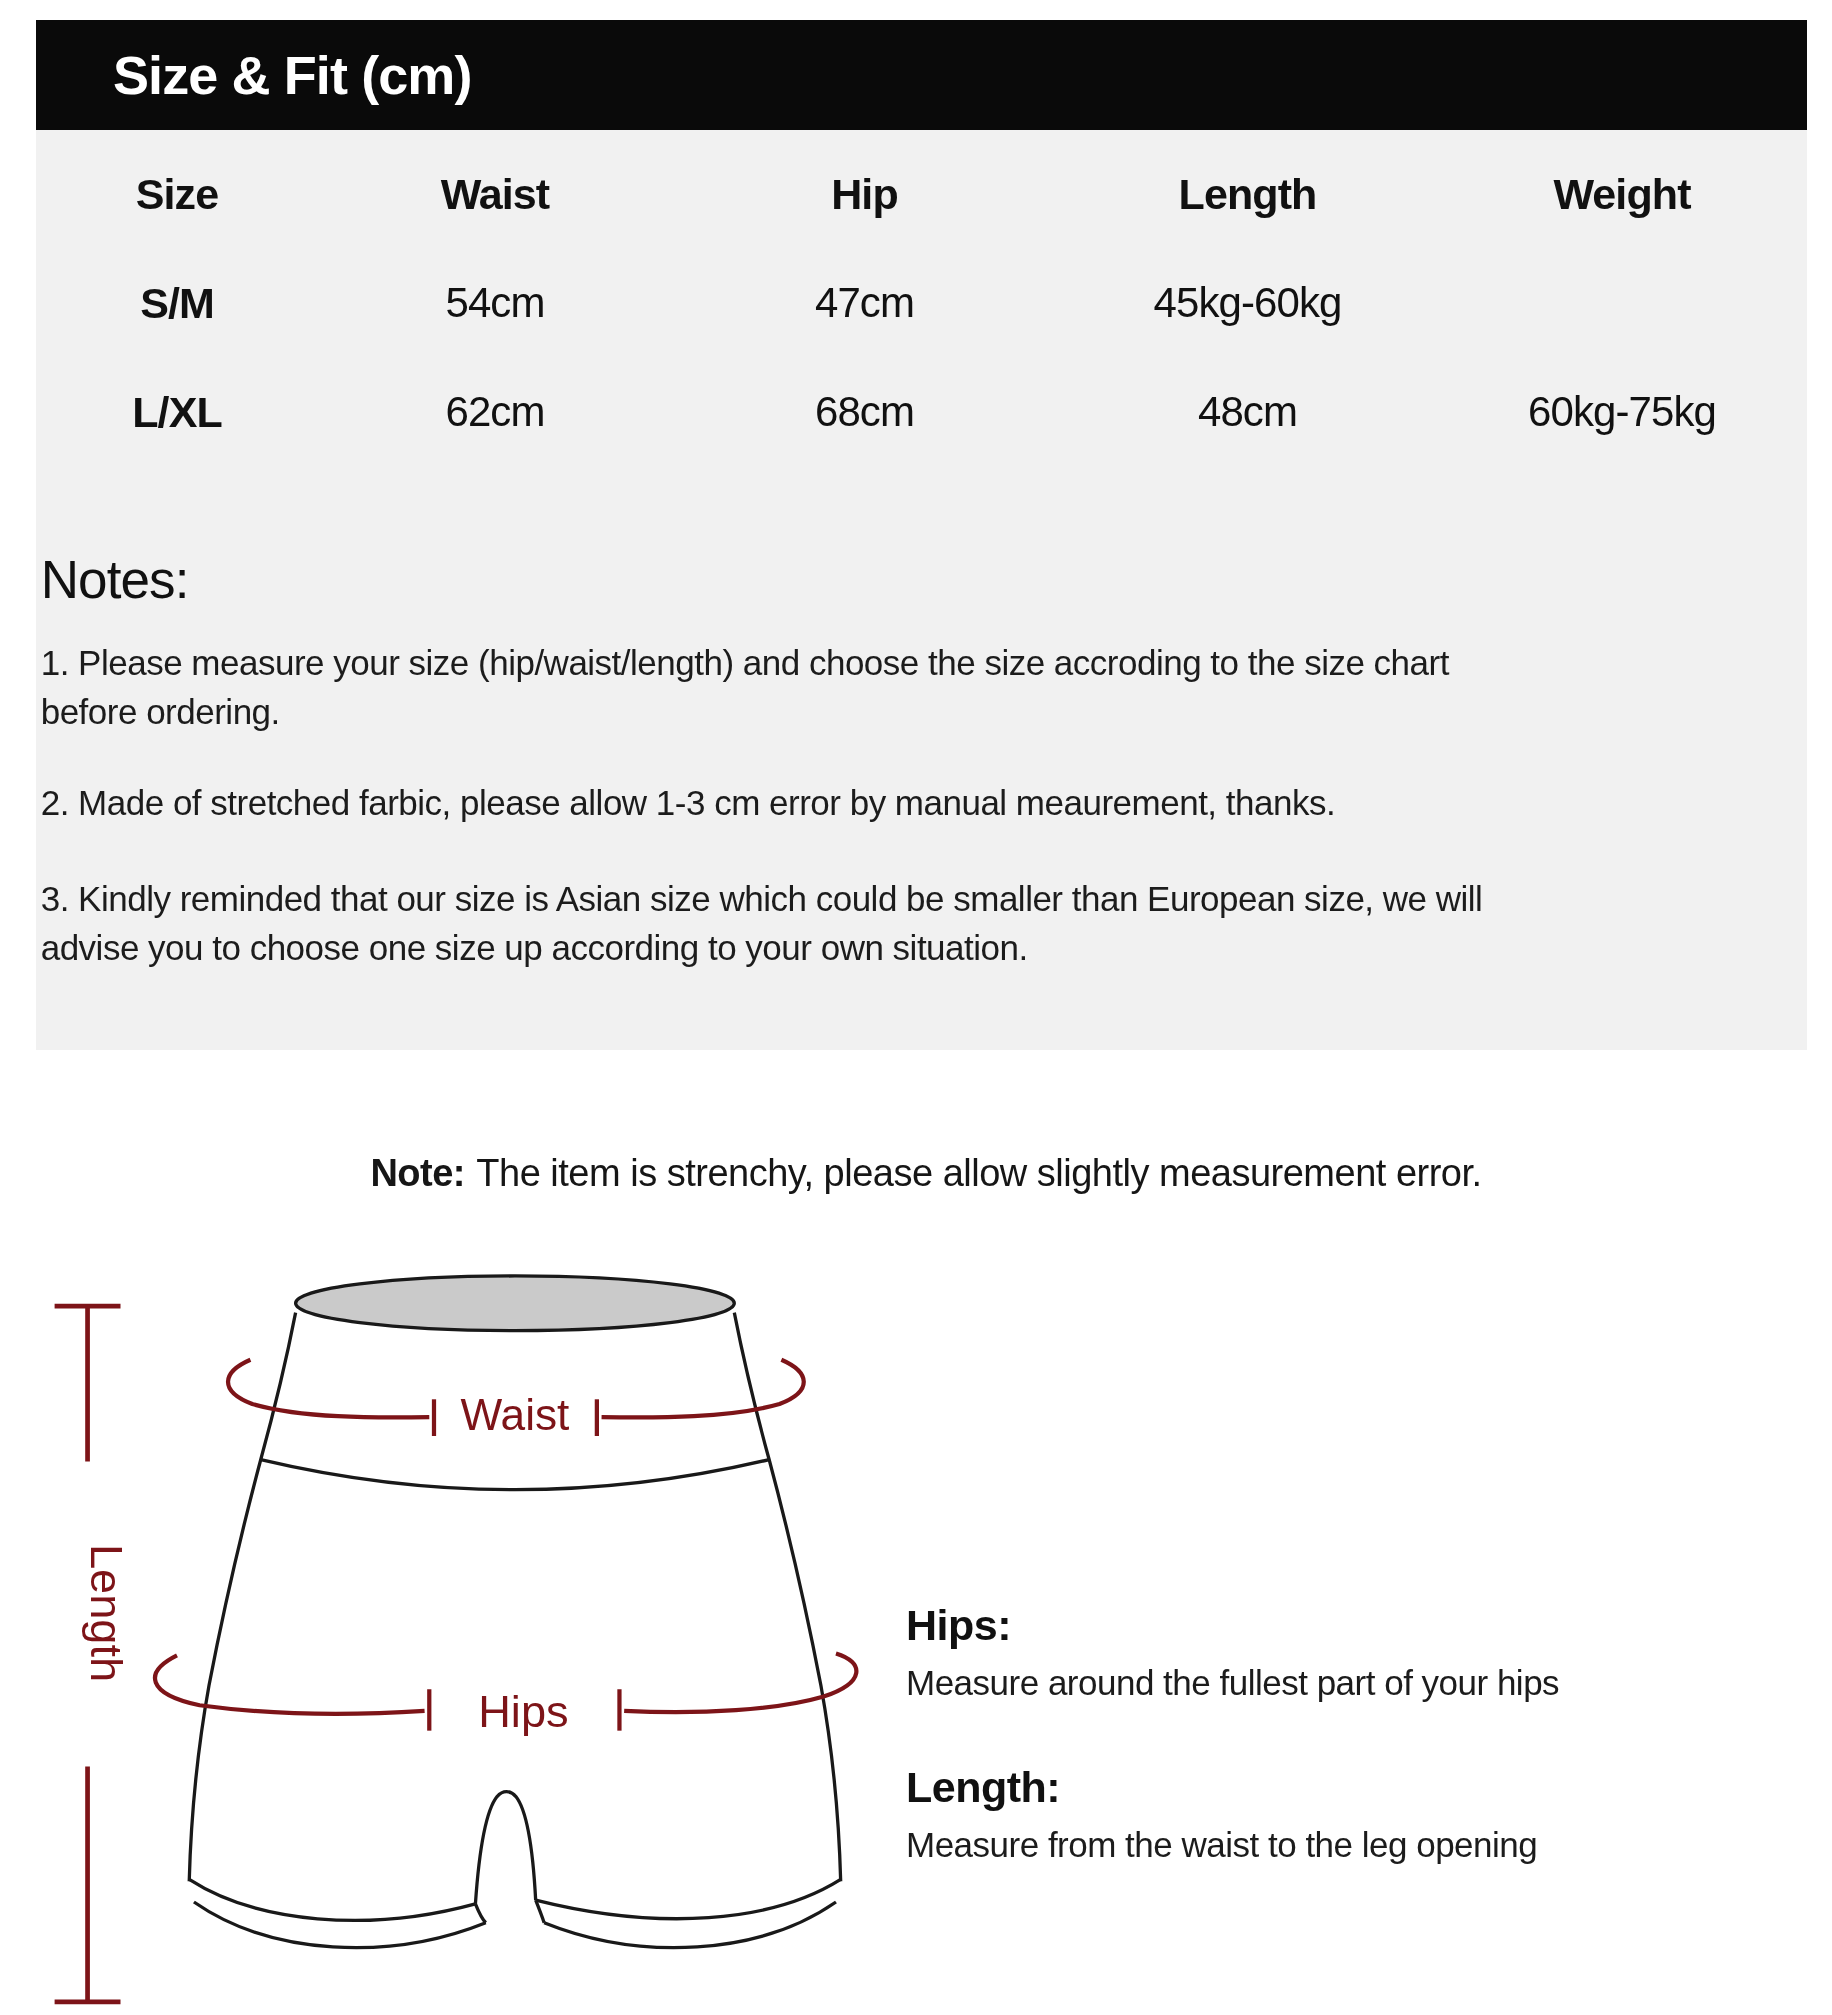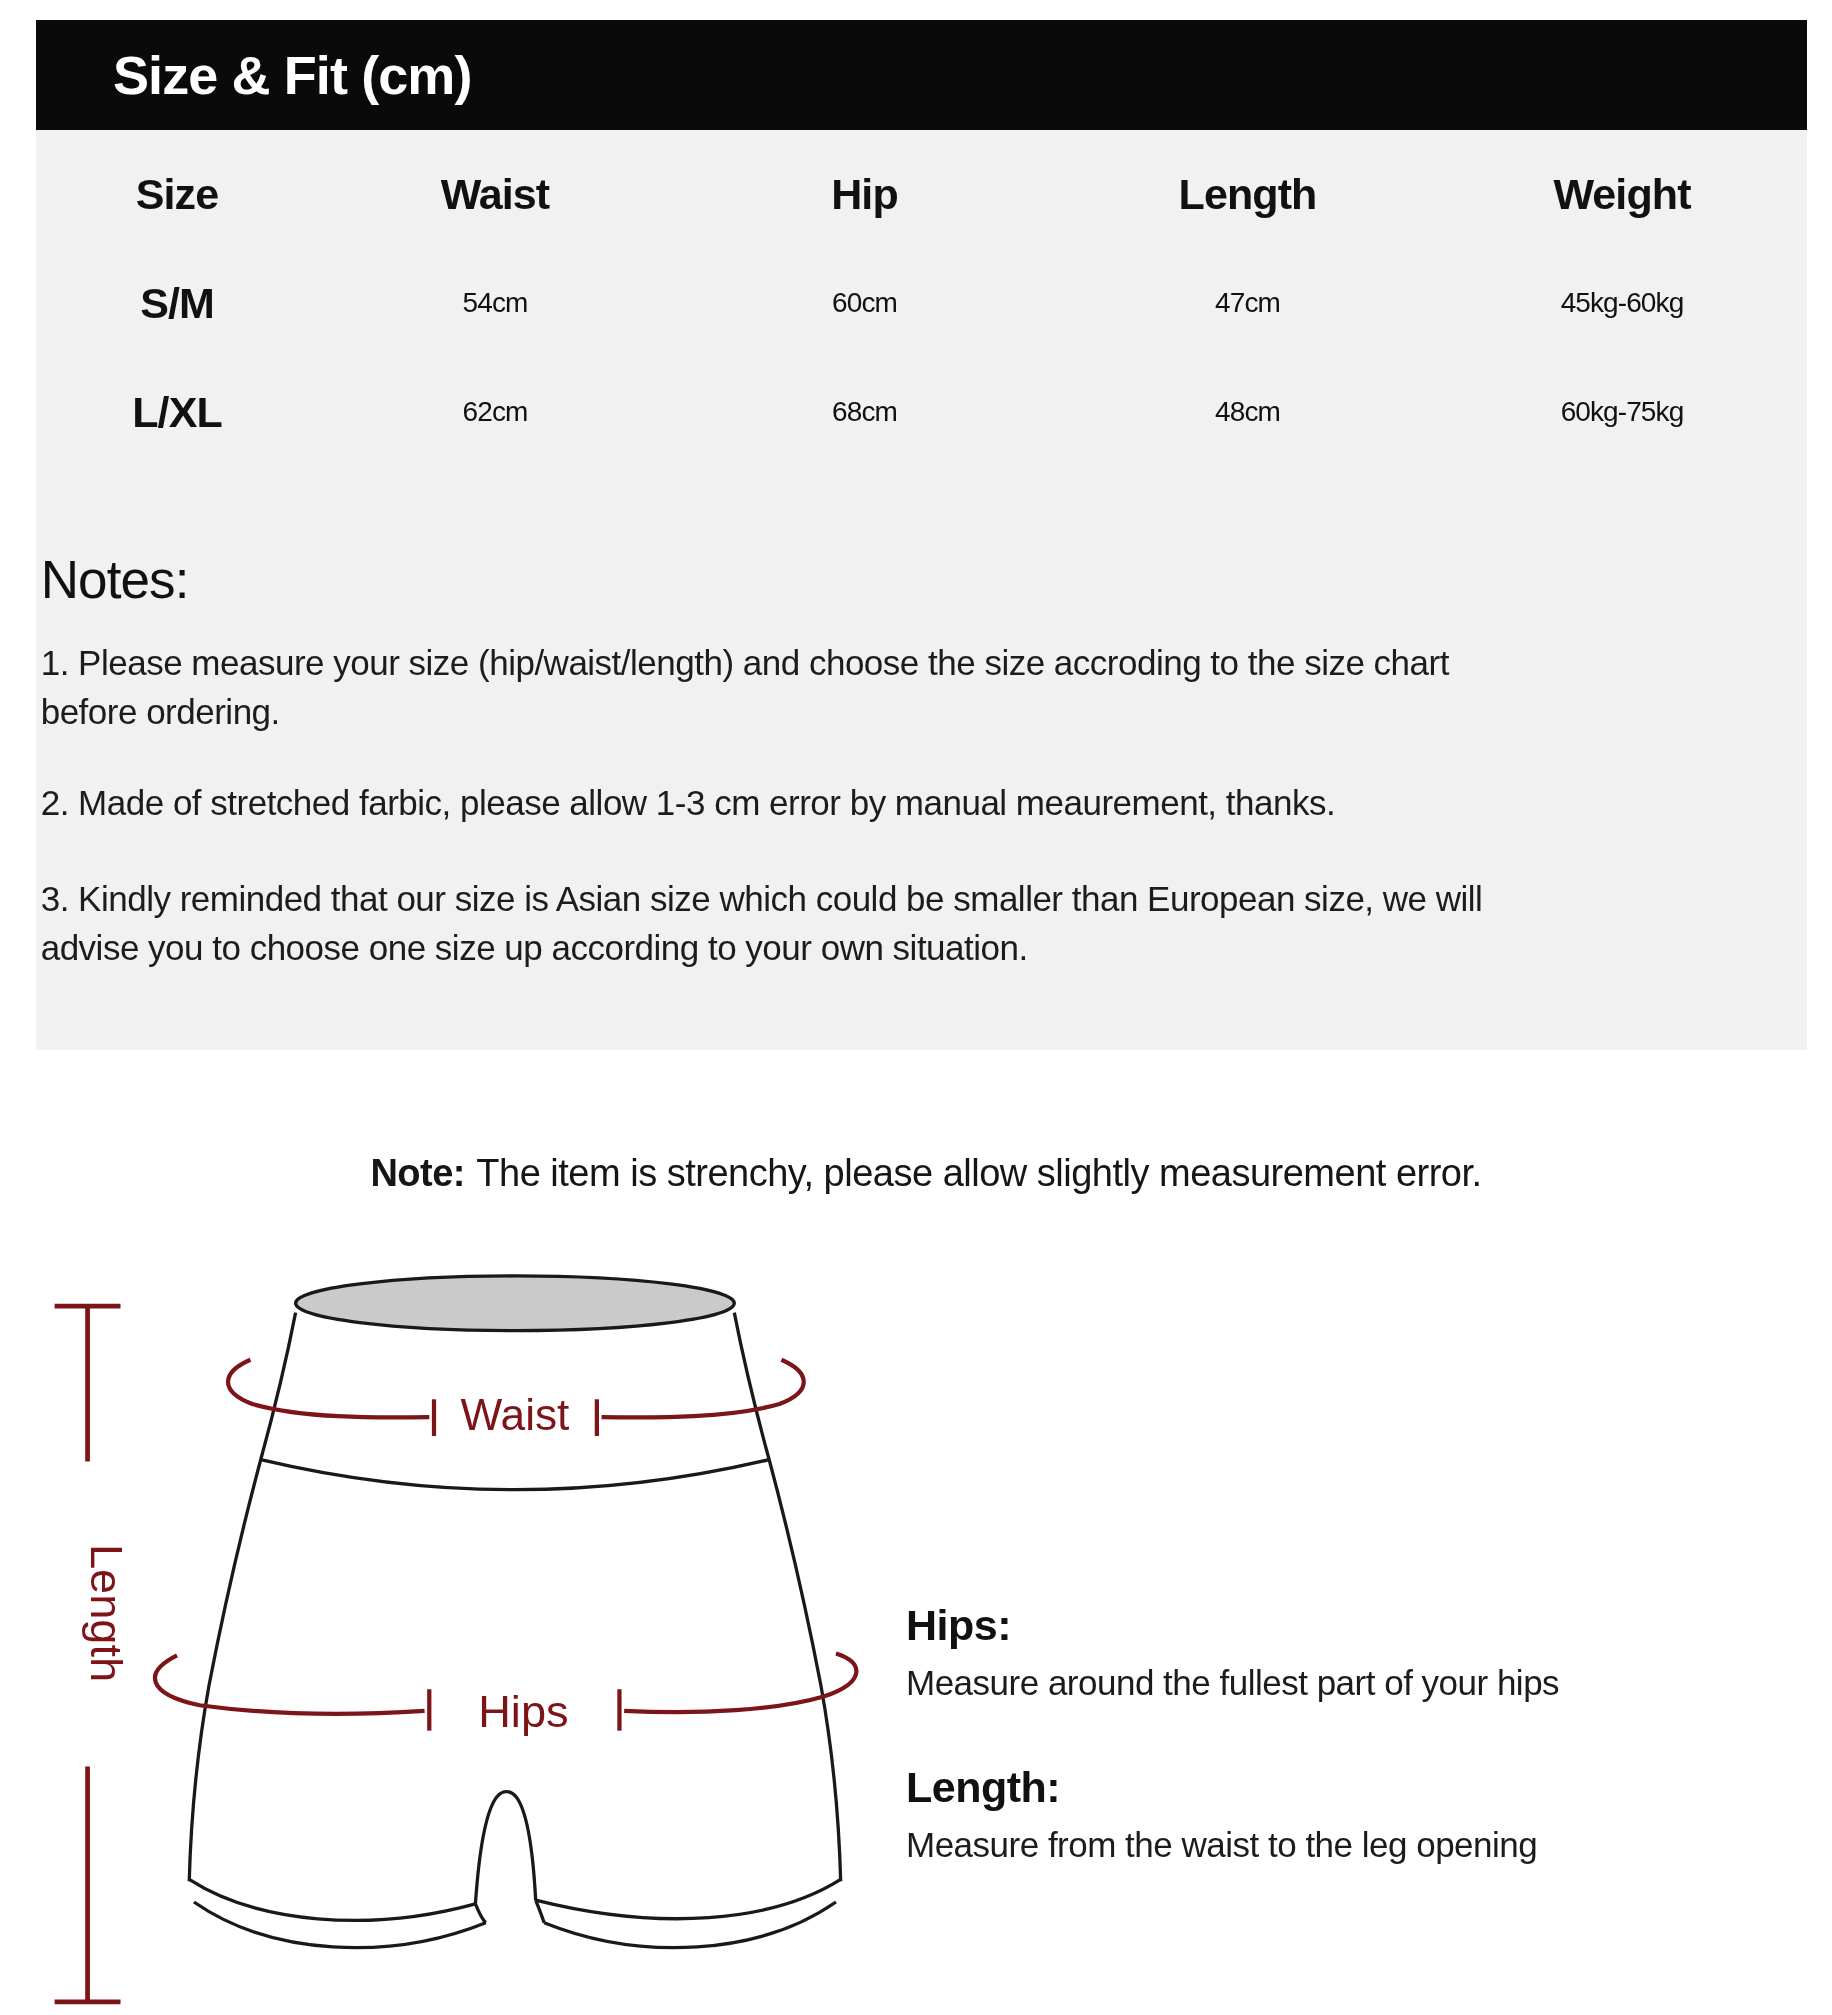--- a/index.html
+++ b/index.html
@@ -23,21 +23,21 @@
   
   .table-box{
     position:absolute;left:36px;top:130px;width:1771px;height:920px;
     background:#f1f1f1;
   }
   .t-row{
     position:absolute;left:0;right:8px;height:72px;
     display:grid;grid-template-columns:282px 354px 385px 381px 368px;
     align-items:center;
   }
-  .t-cell{text-align:center;font-size:28px;letter-spacing:-0.9px;}
+  .t-cell{text-align:center;font-size:42px;letter-spacing:-0.9px;}
   .t-head .t-cell{font-weight:bold;font-size:43px;}
   .t-cell.size-col{font-weight:bold;font-size:43px;}
   .notes-heading{
     position:absolute;left:4.7px;top:419px;
     font-size:53px;font-weight:normal;letter-spacing:-0.9px;
   }
   .note{
     position:absolute;left:4.7px;right:56px;margin:0;
     font-size:35px;line-height:49px;letter-spacing:-0.5px;
     white-space:pre-line;color:#1c1c1c;
@@ -77,21 +77,20 @@
       <div class="t-cell">Size</div>
       <div class="t-cell">Waist</div>
       <div class="t-cell">Hip</div>
       <div class="t-cell">Length</div>
       <div class="t-cell">Weight</div>
     </div>
 
     <div class="t-row" style="top:137px">
       <div class="t-cell size-col">S/M</div>
       <div class="t-cell">54cm</div>
-      <div class="t-cell">60cm</div>
       <div class="t-cell">47cm</div>
       <div class="t-cell">45kg-60kg</div>
     </div>
 
     <div class="t-row" style="top:246px">
       <div class="t-cell size-col">L/XL</div>
       <div class="t-cell">62cm</div>
       <div class="t-cell">68cm</div>
       <div class="t-cell">48cm</div>
       <div class="t-cell">60kg-75kg</div>

